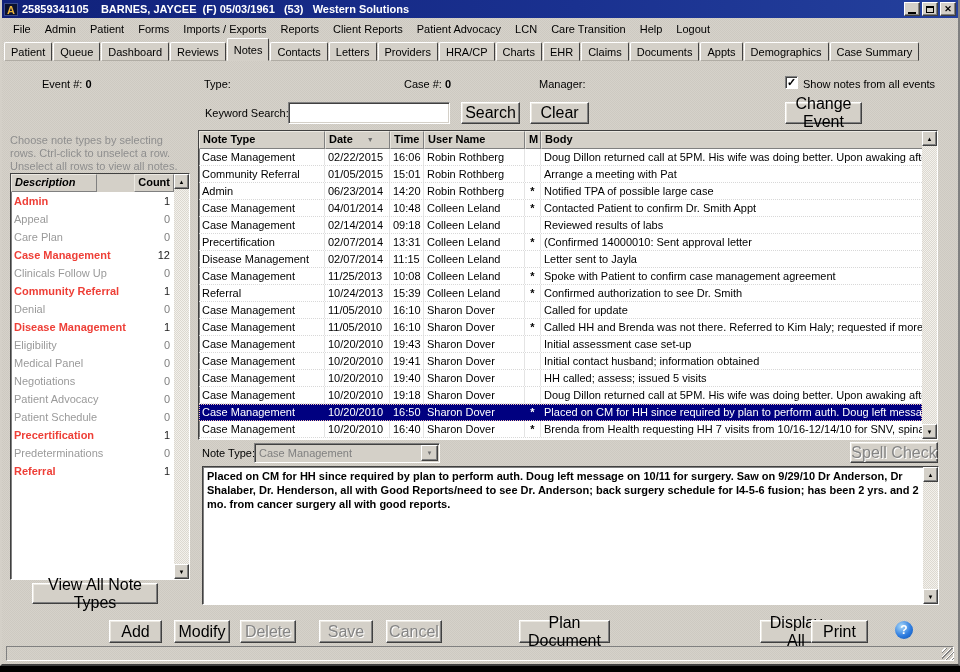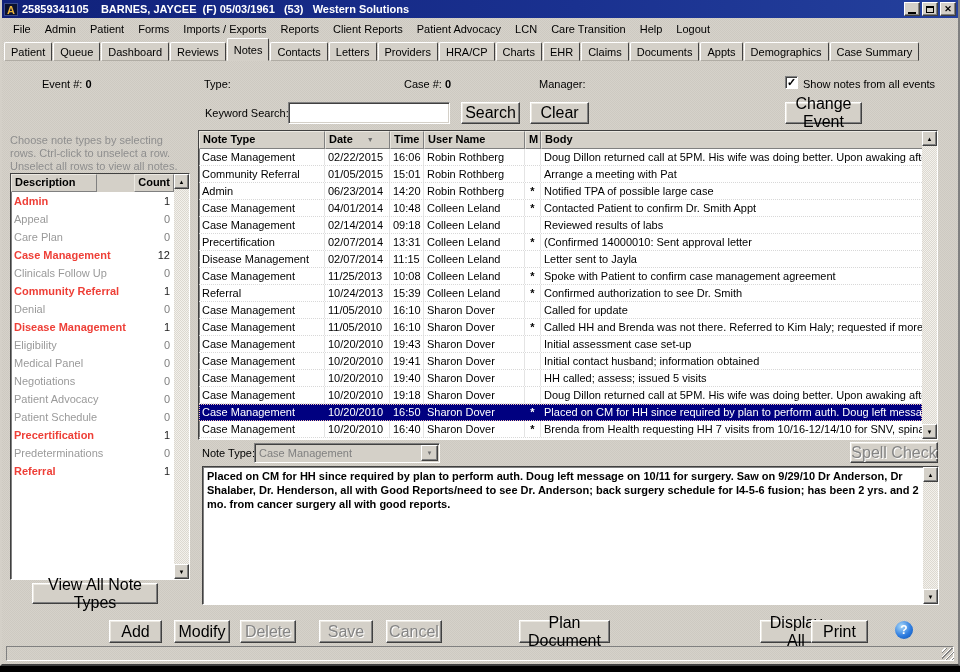--- a/index.html
+++ b/index.html
@@ -46,21 +46,21 @@
   .checkbox { position:absolute; width:13px; height:13px; background:#fff; border:1px solid;
     border-color:#808080 #fff #fff #808080; box-shadow:inset 1px 1px 0 #404040;
     font-size:11px; line-height:11px; text-align:center; font-weight:bold; }
   
   .instructions { position:absolute; left:8px; top:134px; width:182px; color:#8e8e8e; line-height:13px; }
   .ntlist { position:absolute; left:8px; top:173px; width:180px; height:407px; background:#fff;
     border:1px solid; border-color:#404040 #fff #fff #404040; box-shadow:inset 1px 1px 0 #808080; display:flex; }
   .ntmain { flex:1; display:flex; flex-direction:column; overflow:hidden; }
   .nthead { display:flex; height:18px; background:#d4d0c8; font-weight:bold; flex:none; }
   .nthead > div { border:1px solid; border-color:#ece9e2 #808080 #808080 #ece9e2; padding:1px 3px; }
-  .nth-desc { flex:1; }
+  .nth-desc { flex:1;font-style:italic; }
   .nth-count { width:40px; text-align:right;margin-left:37px; }
   .ntrow { display:flex; height:18px; line-height:18px; }
   .ntrow .d { flex:1; padding:0 3px; overflow:hidden; white-space:nowrap; }
   .ntrow .c { width:36px; text-align:right; padding-right:4px; color:#808080; }
   .ntrow.hl .d { color:#ee3f37; font-weight:bold; }
   .ntrow.hl .c { color:#222; }
   .ntrow.dim .d { color:#9a9a9a; }
   
   .sb { width:15px; flex:none; background:#ecebe5;
     background-image:conic-gradient(#f3f1ec 25%, #dcd8d0 0 50%, #f3f1ec 0 75%, #dcd8d0 0);

